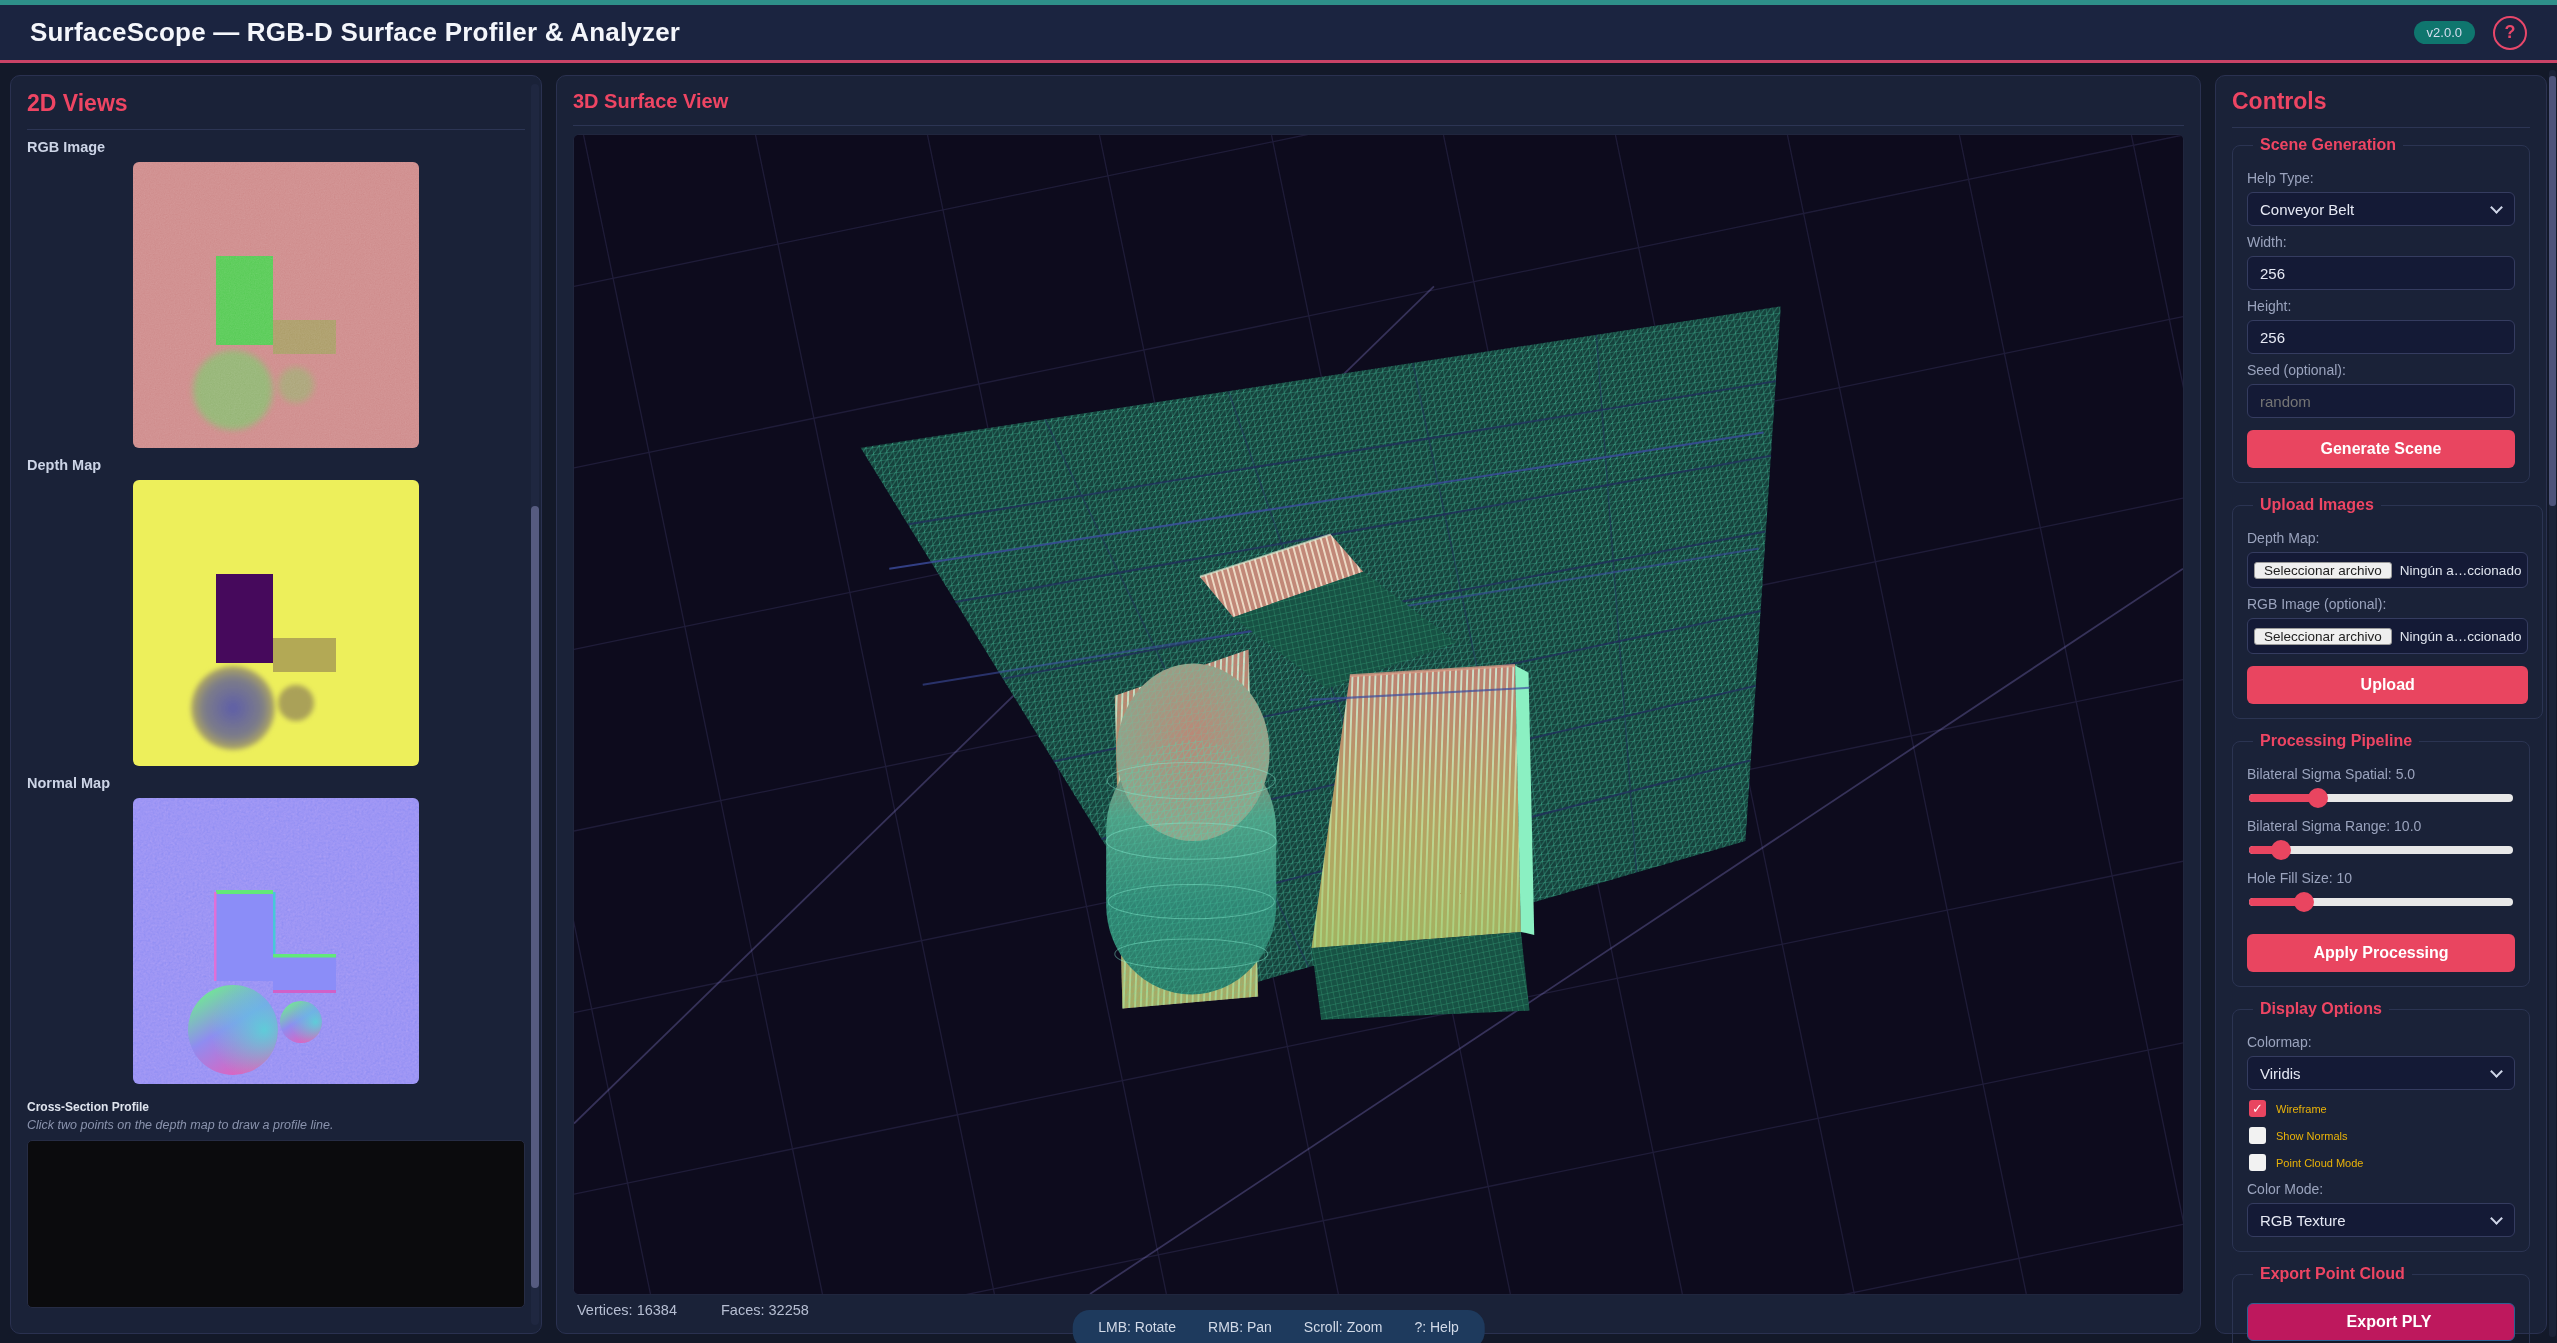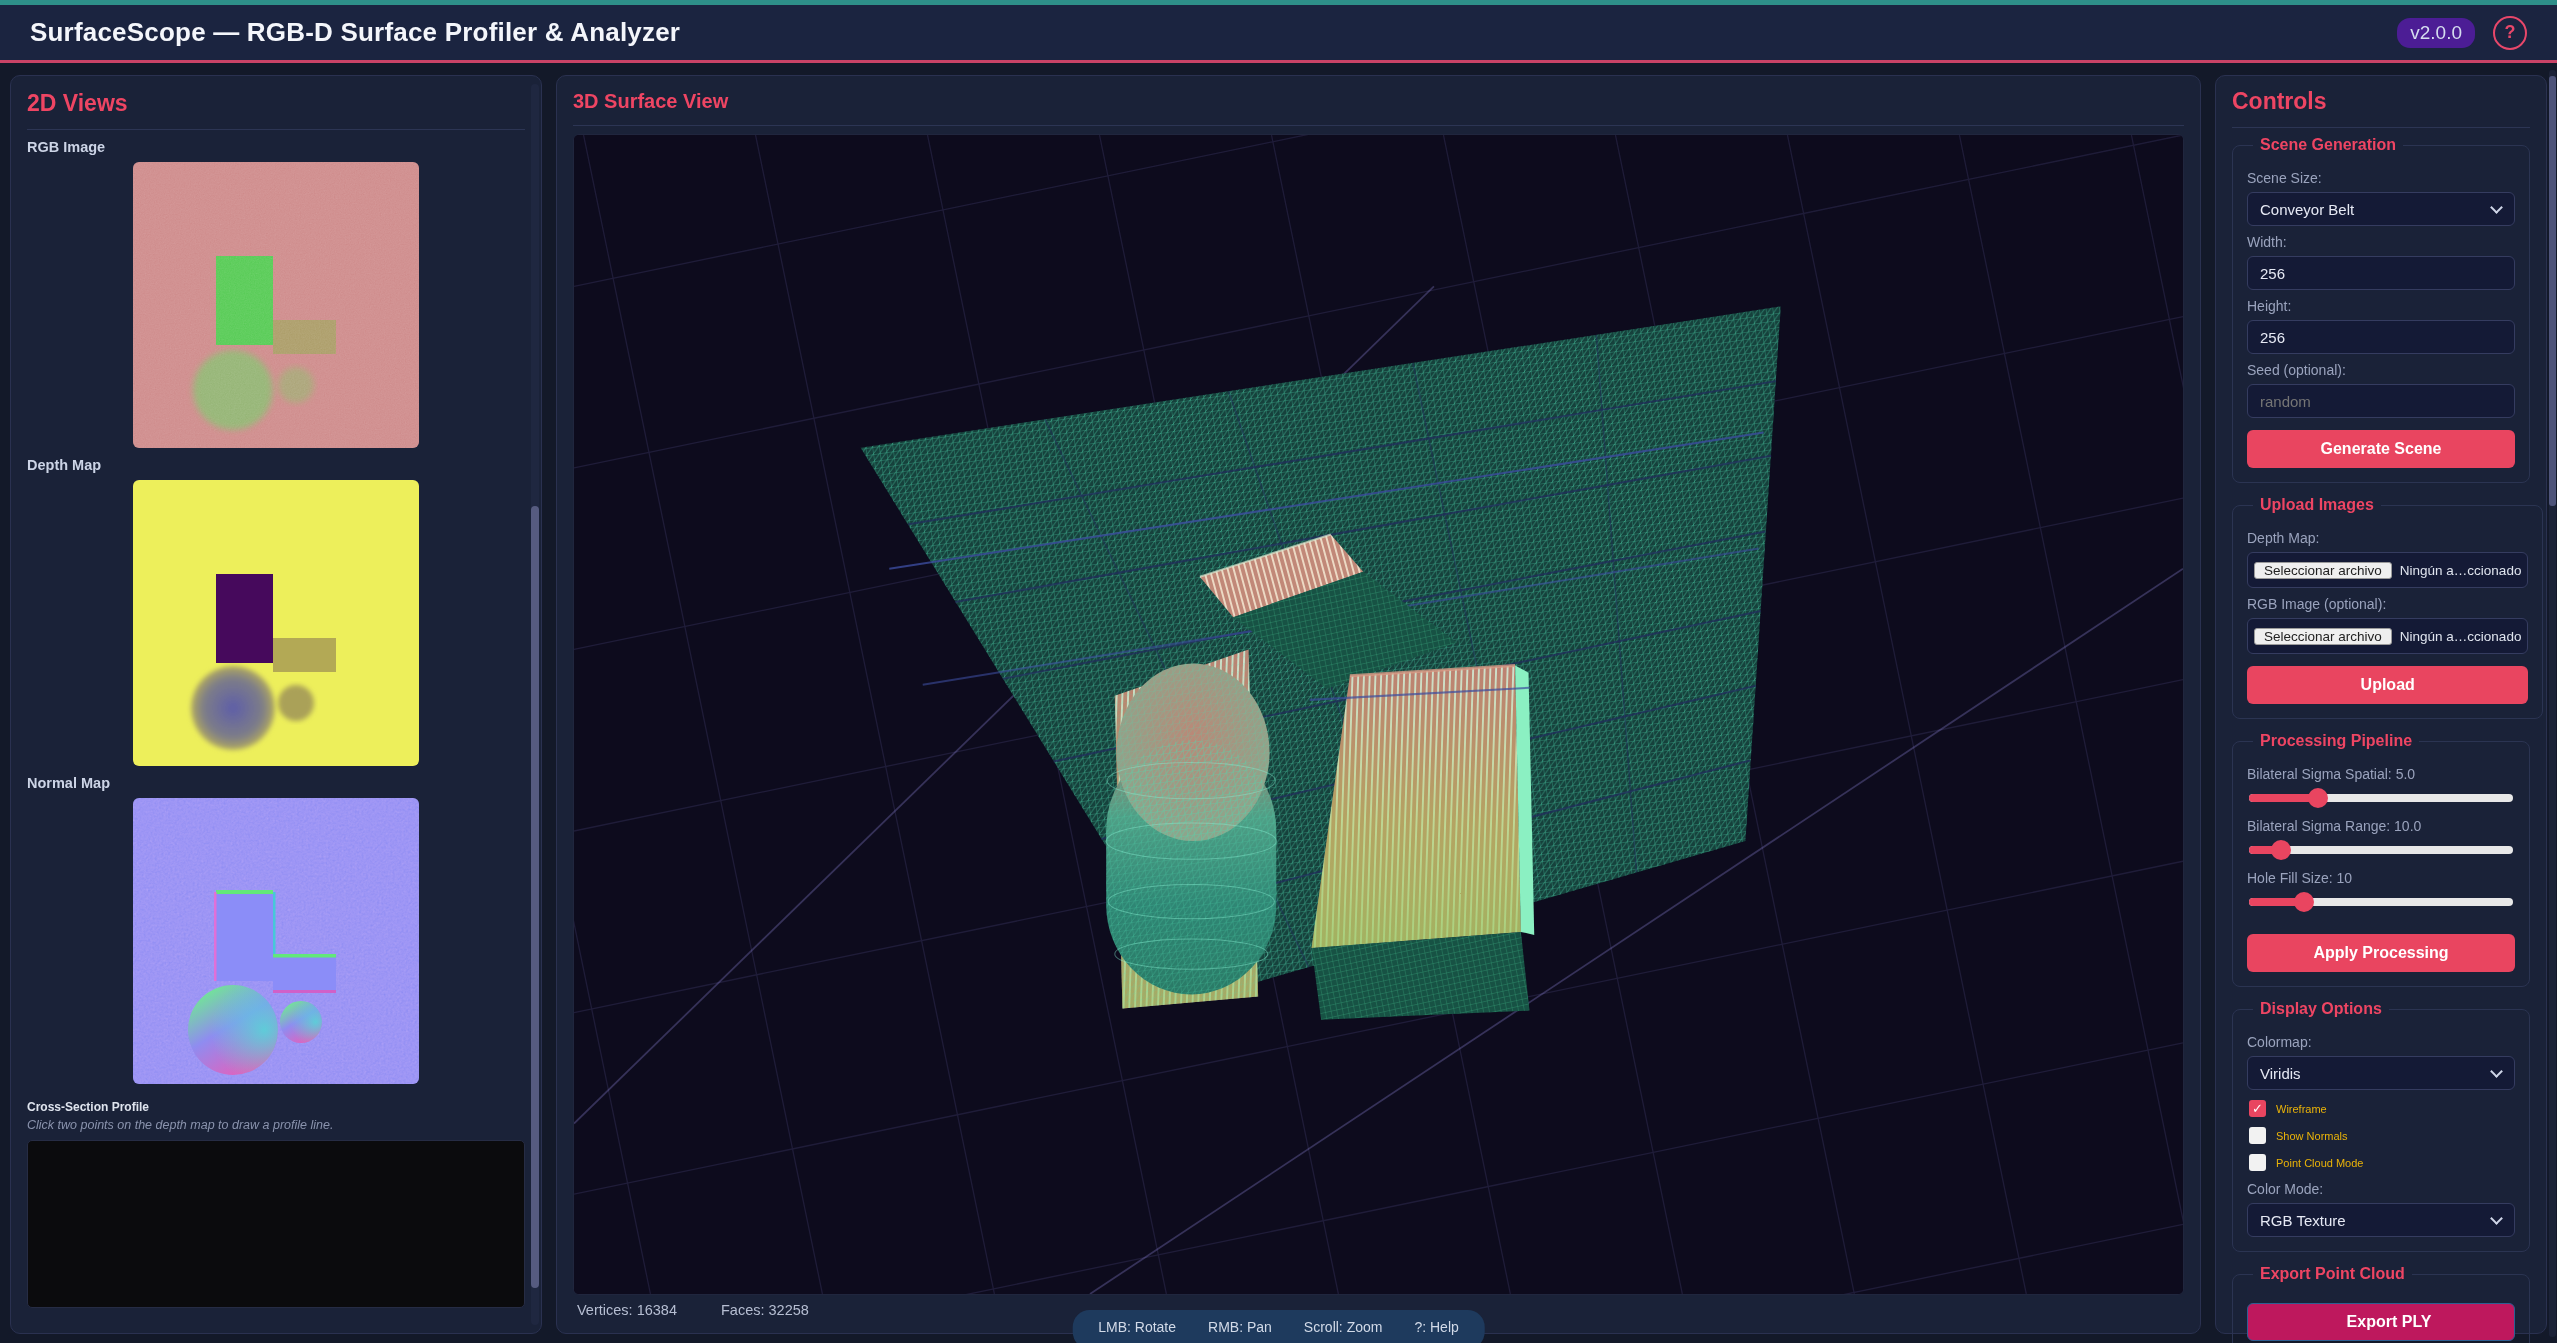--- a/index.html
+++ b/index.html
@@ -4,21 +4,21 @@
 <style>
   * { margin:0; padding:0; box-sizing:border-box; }
   html,body { width:2557px; height:1343px; overflow:hidden; }
   body { font-family:"Liberation Sans","DejaVu Sans",sans-serif; background:#131929; color:#e6e9f4; position:relative; }
 
   
   .top-strip { height:5px; background:#2e8f89; }
   header { height:58px; background:#1b2440; border-bottom:3px solid #c943660; border-bottom:3px solid #c94366; display:flex; align-items:center; padding:0 30px; }
   .app-title { font-size:26px; font-weight:bold; color:#f4f6fb; letter-spacing:.2px; }
   .hspacer { flex:1; }
-  .version-badge { background:#4c1d95; color:#d5ddef; font-size:19px; padding:4px 13px; border-radius:13px; margin-right:18px; }
+  .version-badge { background:#0f766e; color:#d5ddef; font-size:13px; padding:4px 13px; border-radius:13px; margin-right:18px; }
   .help-circle { width:34px; height:34px; border:2.5px solid #e8476a; border-radius:50%; color:#e8476a; font-weight:bold; font-size:18px; display:flex; align-items:center; justify-content:center; cursor:pointer; }
 
   
   .content { position:absolute; top:66px; left:0; right:0; bottom:0; display:flex; padding:9px 10px; gap:14px; }
   .panel { background:#1a2238; border:1px solid #2a3150; border-radius:10px; position:relative; }
   .left-panel  { width:532px; padding:14px 16px; }
   .center-panel{ flex:1; padding:14px 16px 8px; display:flex; flex-direction:column; }
   .right-panel { width:332px; padding:12px 16px; }
 
   .panel h2 { font-size:23px; font-weight:bold; color:#ee4563; padding-bottom:12px; border-bottom:1px solid #2c3554; margin-bottom:8px; }
@@ -297,21 +297,21 @@
       <span>Vertices: 16384</span>
       <span>Faces: 32258</span>
     </div>
   </section>
 
   <aside class="panel right-panel">
     <h2>Controls</h2>
 
     <fieldset>
       <legend>Scene Generation</legend>
-      <div class="ctl-label">Scene Size:</div>
+      <div class="ctl-label">Help Type:</div>
       <div class="select-wrap">
         <select><option>Conveyor Belt</option></select>
         <span class="chev"></span>
       </div>
       <div class="ctl-label">Width:</div>
       <input class="tinput" value="256" style="">
       <div class="ctl-label">Height:</div>
       <input class="tinput" value="256" style="">
       <div class="ctl-label">Seed (optional):</div>
       <input class="tinput" placeholder="random" style="">

